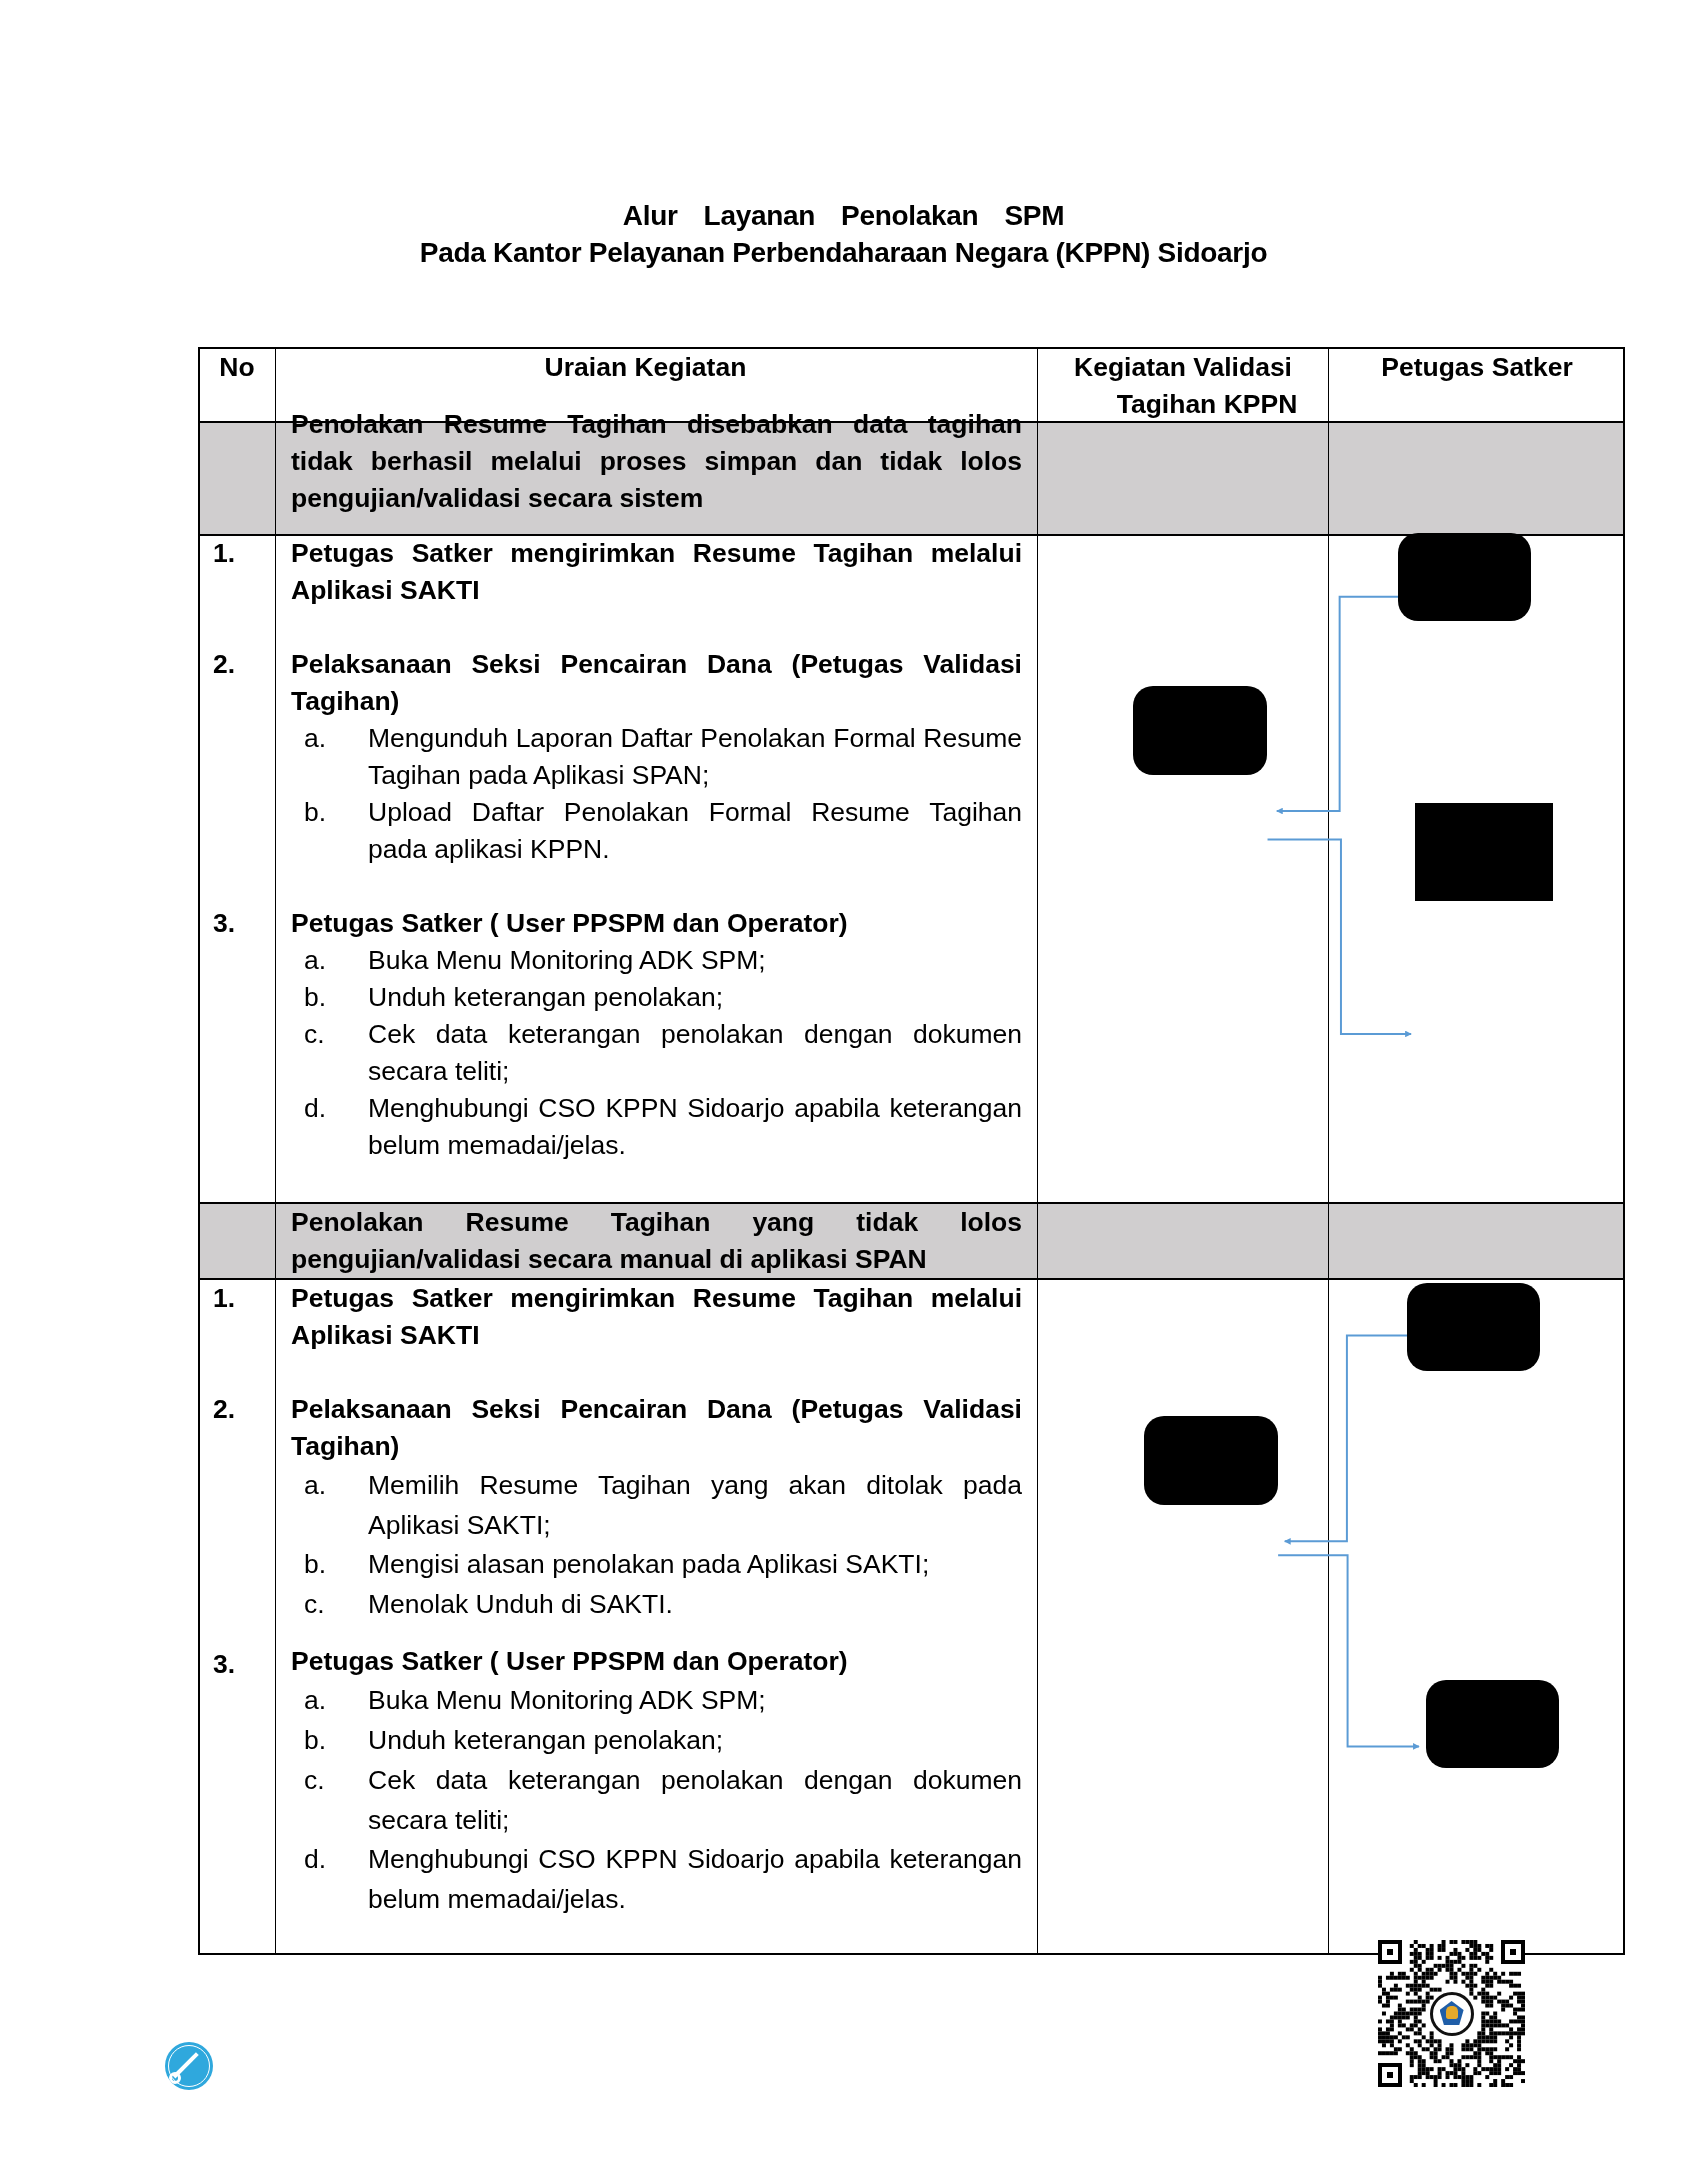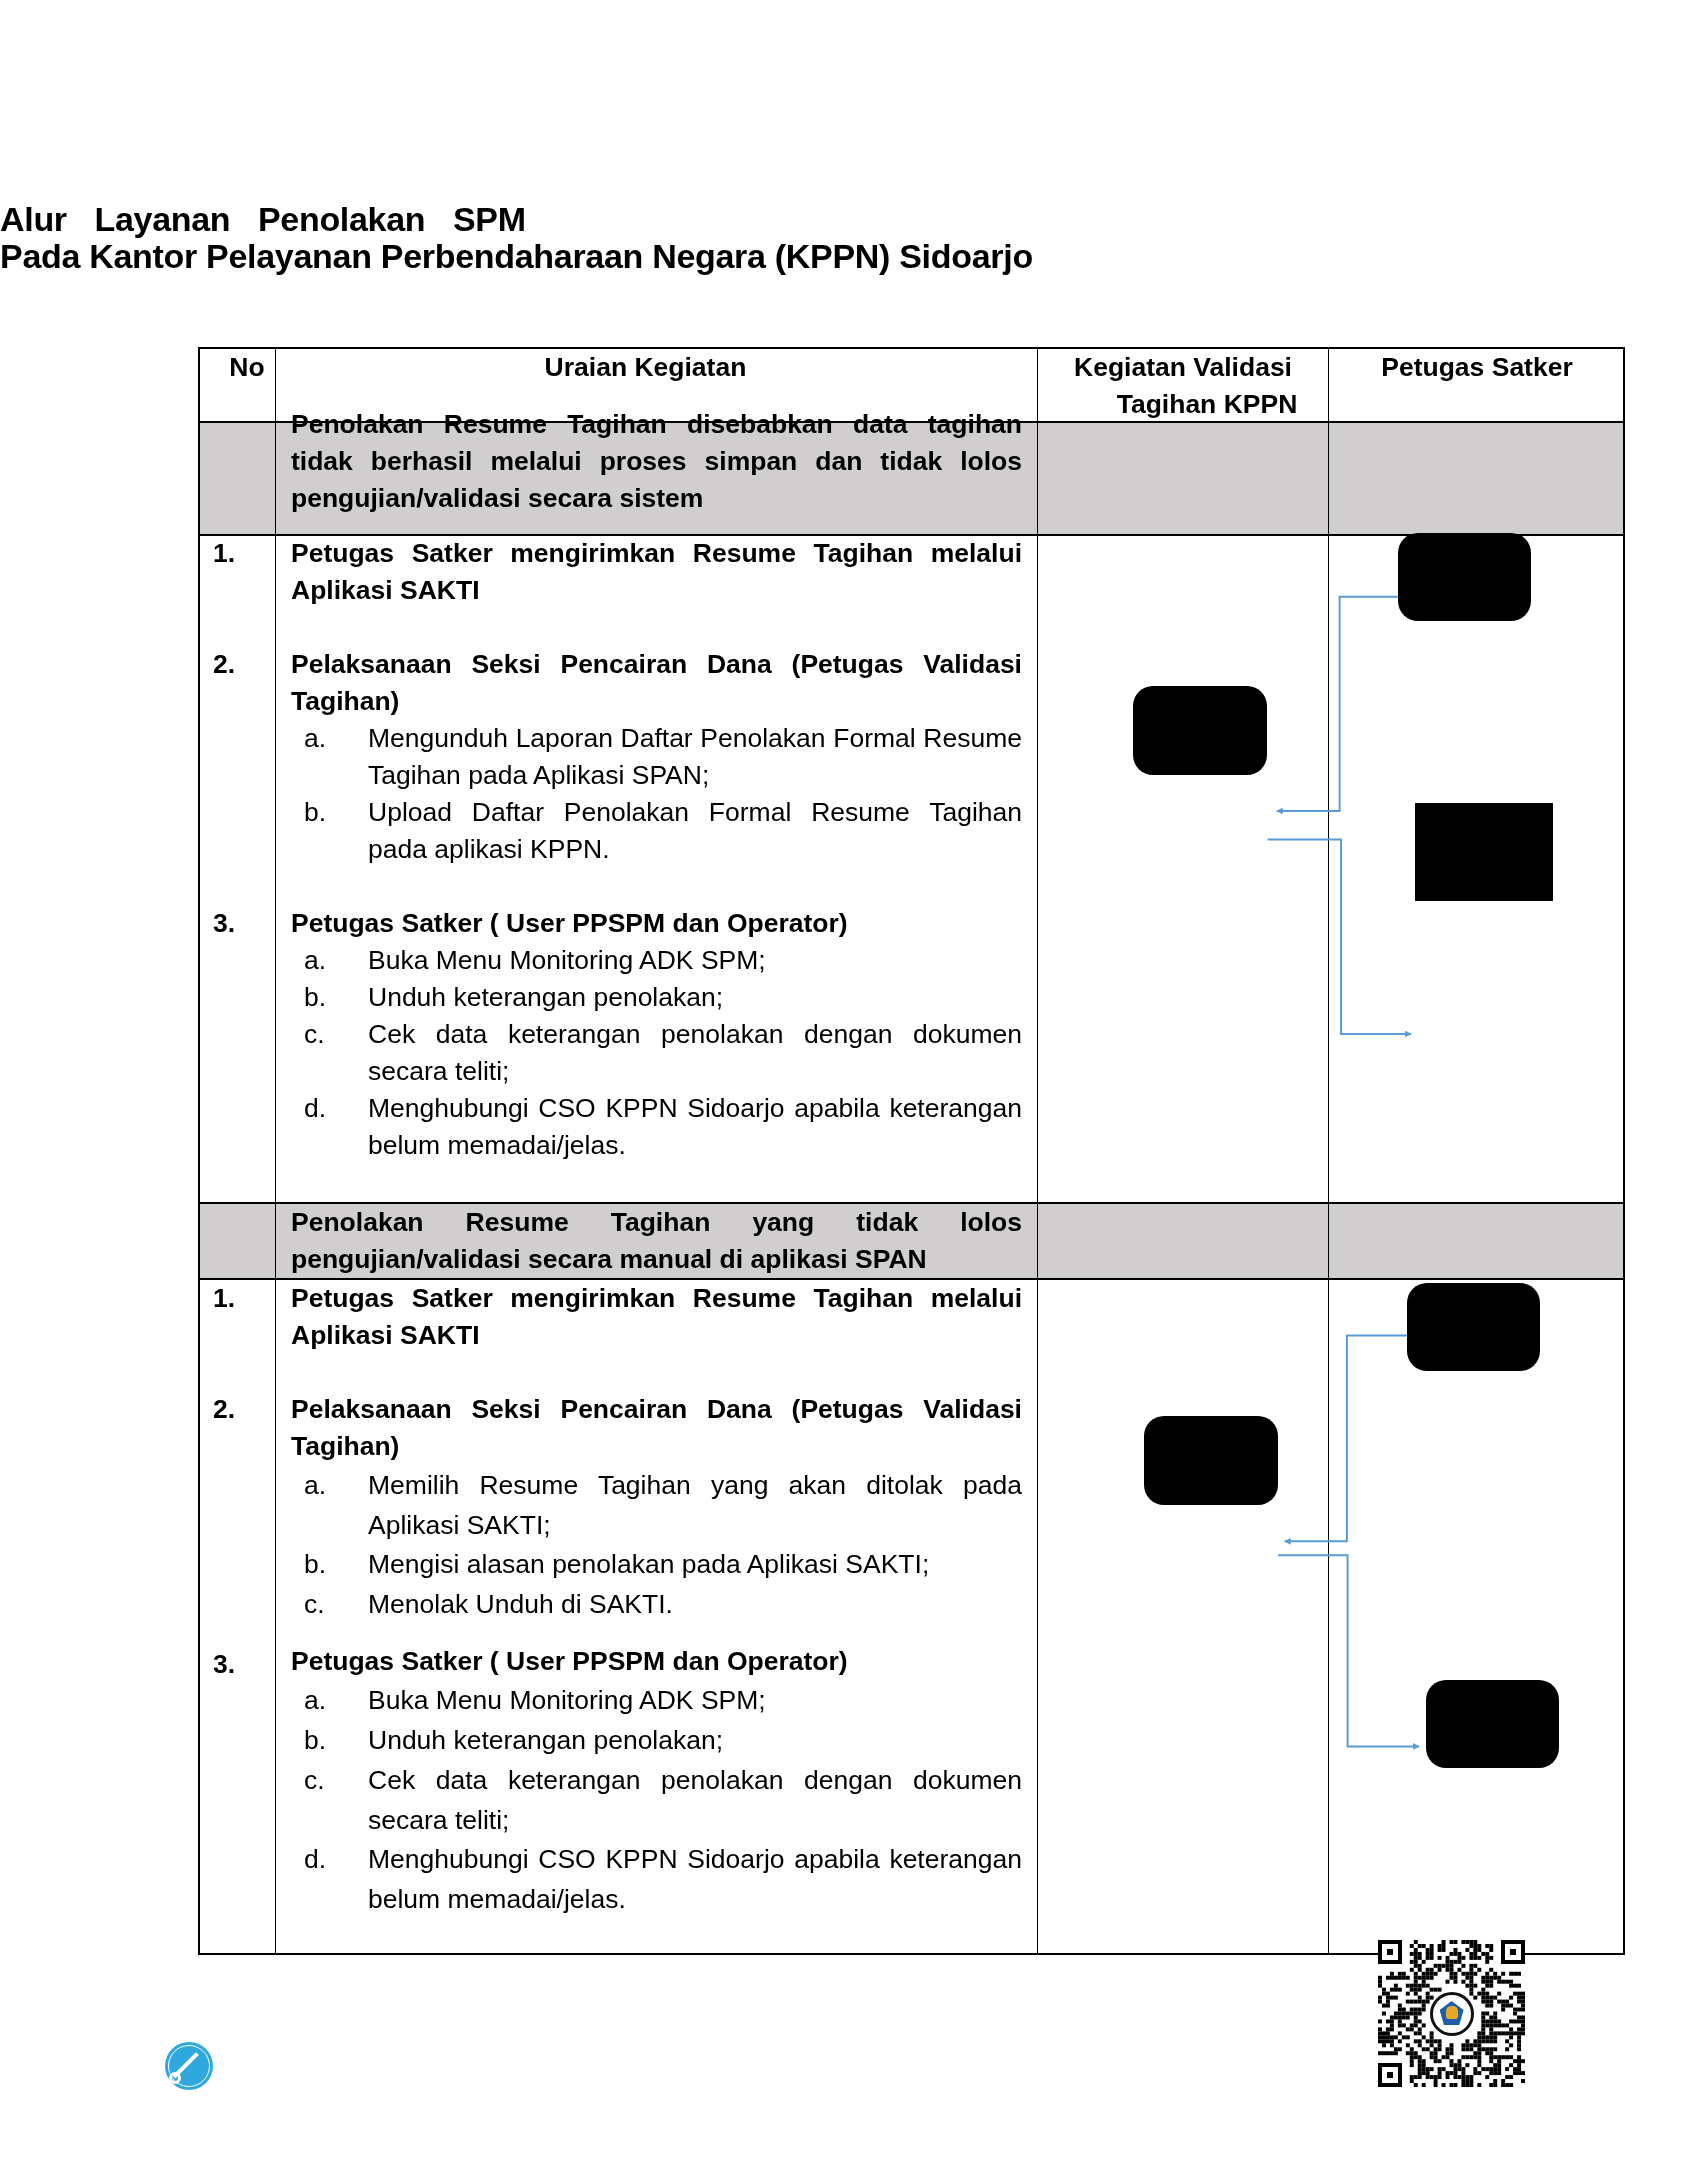--- a/index.html
+++ b/index.html
@@ -1,19 +1,19 @@
 <!DOCTYPE html>
 <html style="font-size:10.6px"><head>
 <meta charset="utf-8">
 <style>
   html, body { margin: 0; padding: 0; background: #ffffff; }
   body { width: 1687px; height: 2183px; position: relative; overflow: hidden;
          font-family: "Liberation Sans", "DejaVu Sans", sans-serif; color: #000; }
-  .title { position: absolute; left: 0; width: 1687px; 
-           font-weight: bold; font-size: 34px; letter-spacing: -0.3px; }
+  .title { position: absolute; left: 0; width: 1687px; text-align: center;
+           font-weight: bold; font-size: 28px; letter-spacing: -0.3px; }
   .title-1 { top: 200px; word-spacing: 18.5px; }
   .title-2 { top: 237px; }
 
   .grid-line { position: absolute; background: #000; }
   .shade { position: absolute; background: #d0cecf; }
 
   .cell-text { position: absolute; font-size: 26.5px; line-height: 37px; }
   .bold { font-weight: bold; }
   .center { text-align: center; }
   .justify { text-align: justify; text-align-last: left; }
@@ -57,21 +57,21 @@
   <div class="grid-line" style="left:198px; top:1202px; width:1426px; height:2px;"></div>
   <div class="grid-line" style="left:198px; top:1278px; width:1426px; height:2px;"></div>
   <div class="grid-line" style="left:198px; top:1953px; width:1426px; height:2px;"></div>
   <div class="grid-line" style="left:198px; top:347px; width:2px; height:1608px;"></div>
   <div class="grid-line" style="left:275px; top:347px; width:1.3px; height:1608px;"></div>
   <div class="grid-line" style="left:1037px; top:347px; width:1.3px; height:1608px;"></div>
   <div class="grid-line" style="left:1328px; top:347px; width:1.3px; height:1608px;"></div>
   <div class="grid-line" style="left:1623px; top:347px; width:2px; height:1608px;"></div>
 </div>
 
-<div class="cell-text bold center" style="left:198px; top:349px; width:78px;padding-left:10px;">No</div>
+<div class="cell-text bold center" style="left:198px; top:349px; width:78px;">No</div>
 <div class="cell-text bold center" style="left:277px; top:349px; width:737px;">Uraian Kegiatan</div>
 <div class="cell-text bold center" style="left:1037px; top:349px; width:292px;">Kegiatan Validasi</div>
 <div class="cell-text bold center" style="left:1037px; top:386px; width:340px;">Tagihan KPPN</div>
 <div class="cell-text bold center" style="left:1330px; top:349px; width:294px;">Petugas Satker</div>
 
 <div class="cell-text bold justify" style="left:291px; top:406px; width:731px;">Penolakan Resume Tagihan disebabkan data tagihan tidak berhasil melalui proses simpan dan tidak lolos pengujian/validasi secara sistem</div>
 
 <div class="num" style="left:213px; top:535px;">1.</div>
 <div class="cell-text bold justify" style="left:291px; top:535px; width:731px;">Petugas Satker mengirimkan Resume Tagihan melalui Aplikasi SAKTI</div>
 

